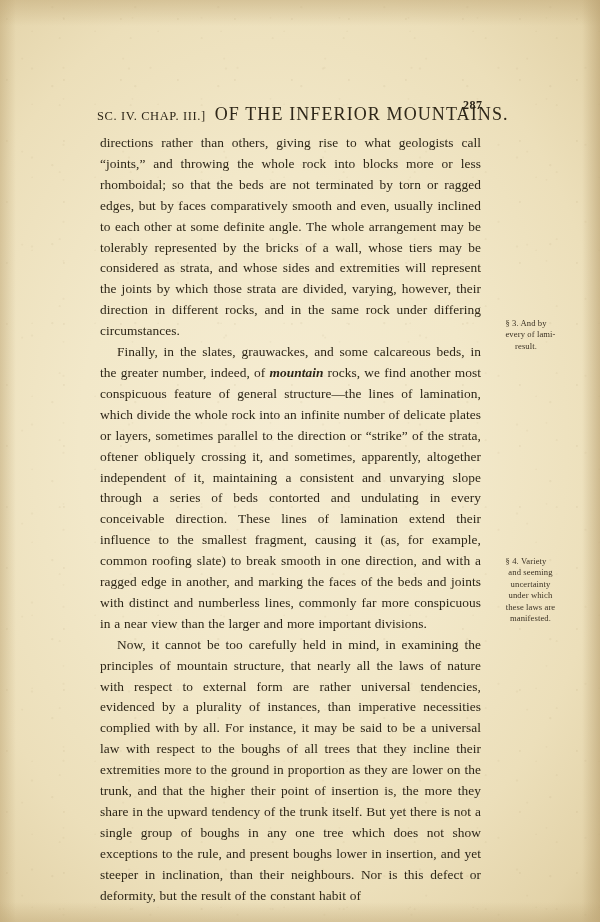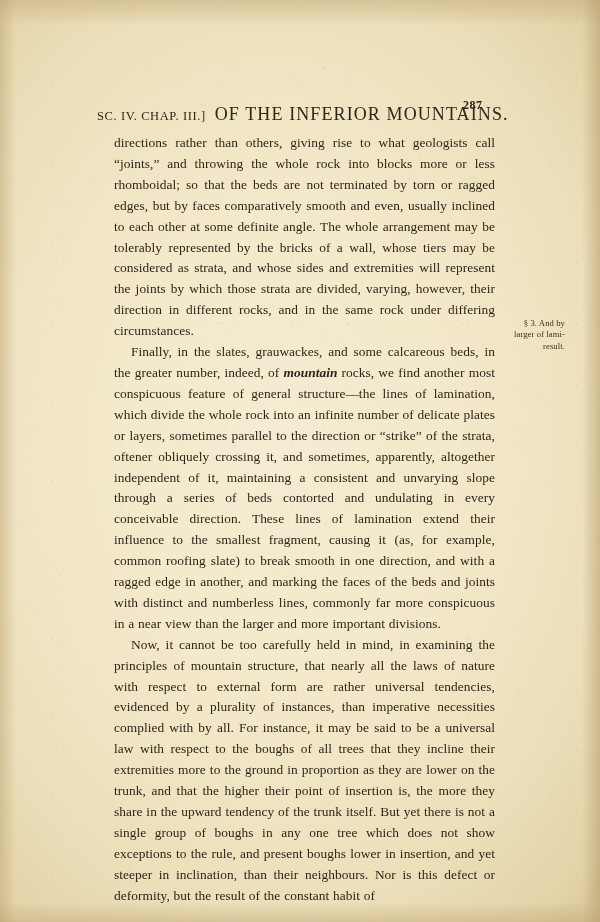--- a/index.html
+++ b/index.html
@@ -111,21 +111,20 @@
     letter-spacing: 0.5px;
     color: #2b2418;
   }
 
   
   .body-block {
     position: absolute;
     left: 83px;
     top: 133px;
     width: 381px;
-    margin-left: 14px;
   }
   p.para {
     margin: 0 0 0 0;
     font-size: 13.4px;
     line-height: 20.9px;
     text-align: justify;
     text-align-last: left;
     color: #2d2618;
     letter-spacing: 0.05px;
     word-spacing: 0.4px;
@@ -135,21 +134,21 @@
   }
   p.para em { font-style: italic; font-weight: bold; }
 
   
   .side-note {
     position: absolute;
     width: 78px;
     font-size: 8.6px;
     line-height: 11.4px;
     color: #3a3123;
-    text-align: right;
+    text-align: center;
     letter-spacing: 0.1px;
   }
   #side-note-1 { left: 470px; top: 318px; }
   #side-note-2 { left: 470px; top: 556px; }
 
   .sn-line { display: block; white-space: nowrap; }
   .sn-indent { padding-left: 9px; }
 </style>
 </head>
 <body>
@@ -174,19 +173,27 @@
     <div class="body-block">
       <p class="para" id="para-1">directions rather than others, giving rise to what geologists call “joints,” and throwing the whole rock into blocks more or less rhomboidal; so that the beds are not terminated by torn or ragged edges, but by faces comparatively smooth and even, usually inclined to each other at some definite angle. The whole arrangement may be tolerably represented by the bricks of a wall, whose tiers may be considered as strata, and whose sides and extremities will represent the joints by which those strata are divided, varying, however, their direction in different rocks, and in the same rock under differing circumstances.</p>
 
       <p class="para indent" id="para-2"><span>Finally, in the slates, grauwackes, and some calcareous beds, in the greater number, indeed, of </span><em>mountain</em><span> rocks, we find another most conspicuous feature of general structure—the lines of lamination, which divide the whole rock into an infinite number of delicate plates or layers, sometimes parallel to the direction or “strike” of the strata, oftener obliquely crossing it, and sometimes, apparently, altogether independent of it, maintaining a consistent and unvarying slope through a series of beds contorted and undulating in every conceivable direction. These lines of lamination extend their influence to the smallest fragment, causing it (as, for example, common roofing slate) to break smooth in one direction, and with a ragged edge in another, and marking the faces of the beds and joints with distinct and numberless lines, commonly far more conspicuous in a near view than the larger and more important divisions.</span></p>
 
       <p class="para indent" id="para-3">Now, it cannot be too carefully held in mind, in examining the principles of mountain structure, that nearly all the laws of nature with respect to external form are rather universal tendencies, evidenced by a plurality of instances, than imperative necessities complied with by all. For instance, it may be said to be a universal law with respect to the boughs of all trees that they incline their extremities more to the ground in proportion as they are lower on the trunk, and that the higher their point of insertion is, the more they share in the upward tendency of the trunk itself. But yet there is not a single group of boughs in any one tree which does not show exceptions to the rule, and present boughs lower in insertion, and yet steeper in inclination, than their neighbours. Nor is this defect or deformity, but the result of the constant habit of</p>
     </div>
 
     <div class="side-note" id="side-note-1">
       <span class="sn-line">§ 3. And by</span>
-      <span class="sn-line sn-indent">larger of lami-</span>
+      <span class="sn-line sn-indent">every of lami-</span>
       <span class="sn-line">result.</span>
     </div>
 
+    <div class="side-note" id="side-note-2">
+      <span class="sn-line">§ 4. Variety</span>
+      <span class="sn-line sn-indent">and seeming</span>
+      <span class="sn-line sn-indent">uncertainty</span>
+      <span class="sn-line sn-indent">under which</span>
+      <span class="sn-line sn-indent">these laws are</span>
+      <span class="sn-line sn-indent">manifested.</span>
+    </div>
 
   </div>
 </div>
 
 </body></html>

